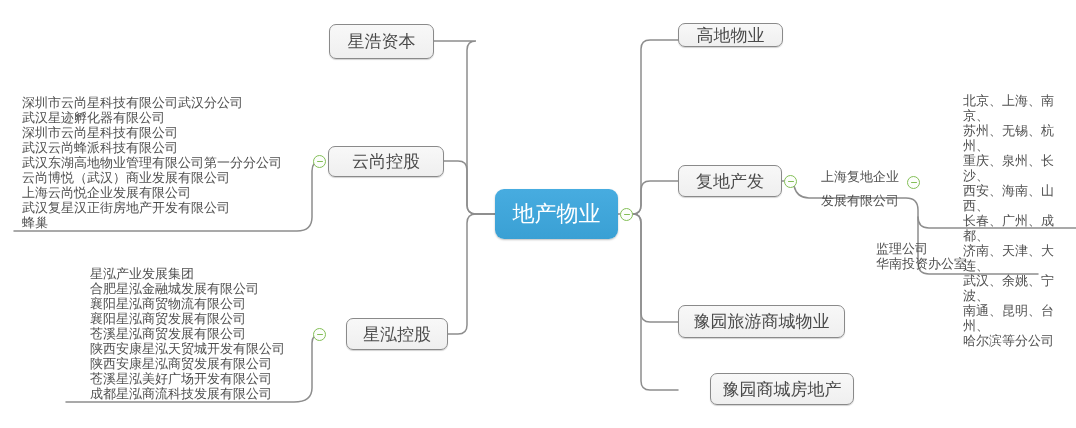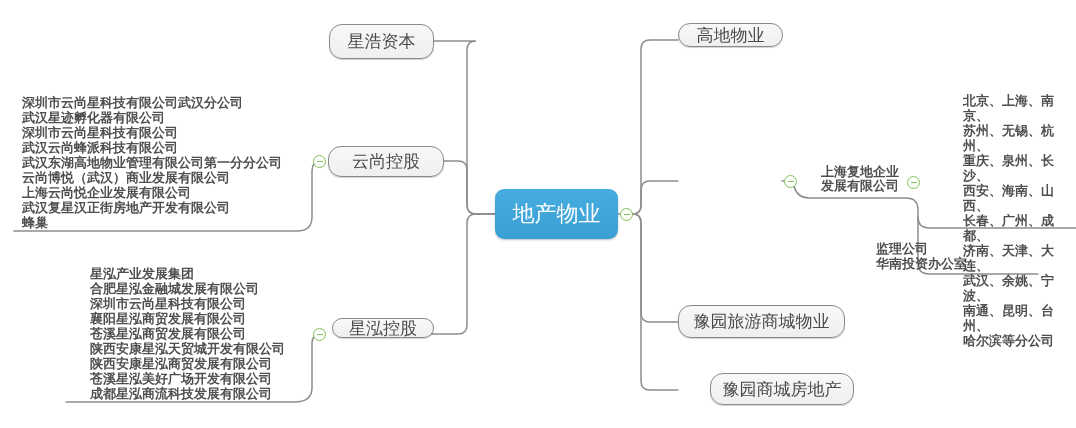--- a/index.html
+++ b/index.html
@@ -10,21 +10,21 @@
     font-family:"DejaVu Sans",sans-serif;
     overflow:hidden;
   }
   .edges{position:absolute;left:0;top:0;}
   .node{
     position:absolute;
     box-sizing:border-box;
     display:flex;align-items:center;justify-content:center;
     background:linear-gradient(#f8f8f8,#efefef);
     border:1px solid #8a8a8a;
-    border-radius:13px;
+    border-radius:7px;
     color:#4a4a4a;
     font-size:17px;
     box-shadow:0 1px 1px rgba(0,0,0,0.18);
     white-space:nowrap;
     cursor:default;
   }
   .node.root{
     background:linear-gradient(#47ace0,#3aa0d4);
     border:none;
     border-radius:9px;
@@ -32,21 +32,20 @@
     font-size:22px;
     box-shadow:0 1px 2px rgba(0,0,0,0.25);
   }
   .textblock{
     position:absolute;
     color:#4f4f4f;
     font-size:13px;
     line-height:15px;
     white-space:pre-line;
     cursor:default;
-    font-weight:bold;
   }
   .collapse{
     position:absolute;
     width:13px;height:13px;
     box-sizing:border-box;
     border:1px solid #84bf57;
     border-radius:50%;
     background:#fcfefb;
   }
   .collapse::after{
@@ -80,45 +79,46 @@
 
     <path d="M 782 181 H 784 M 794 186 Q 797 198 809 198 H 906 Q 918 198 918 210 V 263 Q 918 274 929 274 H 1038"></path>
 
     <path d="M 918 217 Q 918 228 929 228 H 1076"></path>
   </svg>
 
   <div class="node root" style="left:495px;top:189px;width:123px;height:50px;">地产物业</div>
 
   <div class="node" style="left:329px;top:24px;width:105px;height:35px;">星浩资本</div>
   <div class="node" style="left:328px;top:146px;width:116px;height:31px;">云尚控股</div>
-  <div class="node" style="left:332px;top:318px;width:102px;height:20px;">星泓控股</div>
+  <div class="node" style="left:346px;top:318px;width:102px;height:32px;">星泓控股</div>
 
   <div class="node" style="left:678px;top:23px;width:105px;height:24px;">高地物业</div>
+  <div class="node" style="left:678px;top:165px;width:104px;height:32px;">复地产发</div>
   <div class="node" style="left:678px;top:305px;width:167px;height:33px;">豫园旅游商城物业</div>
   <div class="node" style="left:678px;top:373px;width:144px;height:32px;margin-left:32px;">豫园商城房地产</div>
 
   <div class="textblock" style="left:22px;top:95px;">深圳市云尚星科技有限公司武汉分公司
 武汉星迹孵化器有限公司
 深圳市云尚星科技有限公司
 武汉云尚蜂派科技有限公司
 武汉东湖高地物业管理有限公司第一分分公司
 云尚博悦（武汉）商业发展有限公司
 上海云尚悦企业发展有限公司
 武汉复星汉正街房地产开发有限公司
 蜂巢</div>
   <div class="textblock" style="left:90px;top:266px;">星泓产业发展集团
 合肥星泓金融城发展有限公司
-深圳市云尚星科技有限公司
+襄阳星泓商贸物流有限公司
 襄阳星泓商贸发展有限公司
 苍溪星泓商贸发展有限公司
 陕西安康星泓天贸城开发有限公司
 陕西安康星泓商贸发展有限公司
 苍溪星泓美好广场开发有限公司
 成都星泓商流科技发展有限公司</div>
-  <div class="textblock" style="left:808px;top:165px;width:104px;text-align:center;line-height:14px;">上海复地企业
+  <div class="textblock" style="left:808px;top:165px;width:104px;text-align:center;line-height:24px;">上海复地企业
 发展有限公司</div>
   <div class="textblock" style="left:931px;top:93px;margin-left:32px;">北京、上海、南京、
 苏州、无锡、杭州、
 重庆、泉州、长沙、
 西安、海南、山西、
 长春、广州、成都、
 济南、天津、大连、
 武汉、余姚、宁波、
 南通、昆明、台州、
 哈尔滨等分公司</div>

